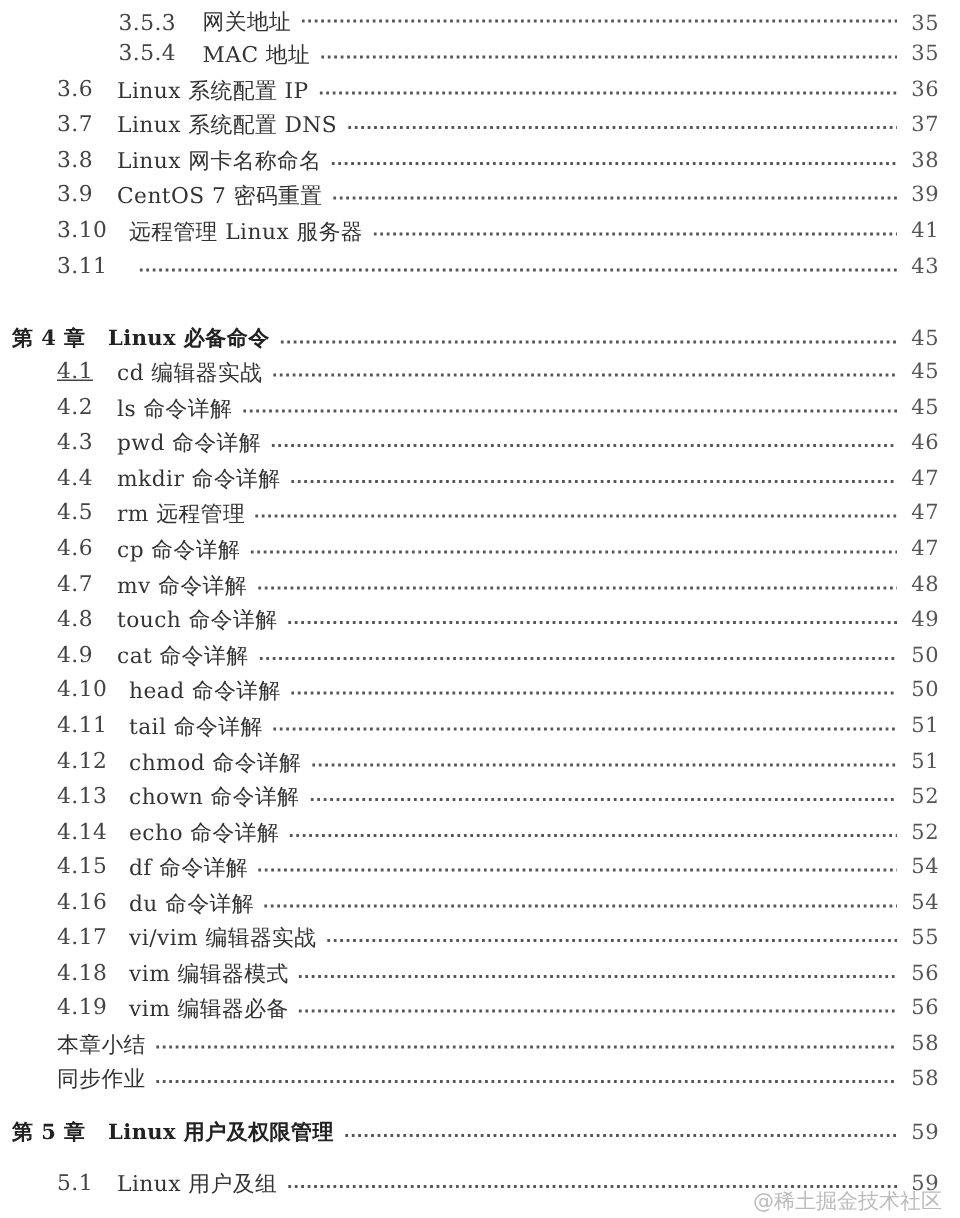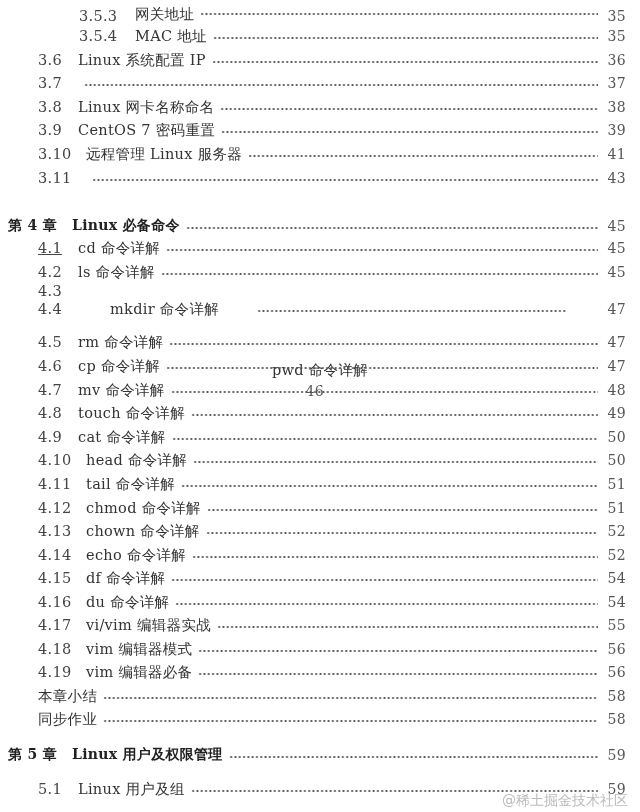--- a/index.html
+++ b/index.html
@@ -53,20 +53,21 @@
     <div class="row" style="top: 48px;">
       <span class="num" style="position: absolute; left: 38px;">3.6</span>
       <span style="width: 78px; flex: 0 0 78px;"></span>
       <span class="title">Linux 系统配置 IP</span>
       <span class="dots"></span>
       <span class="page">36</span>
     </div>
     <div class="row" style="top: 71px;">
       <span class="num" style="position: absolute; left: 38px;">3.7</span>
       <span style="width: 78px; flex: 0 0 78px;"></span>
+      <span class="title">Linux 系统配置 DNS</span>
       <span class="dots"></span>
       <span class="page">37</span>
     </div>
     <div class="row" style="top: 95px;">
       <span class="num" style="position: absolute; left: 38px;">3.8</span>
       <span style="width: 78px; flex: 0 0 78px;"></span>
       <span class="title">Linux 网卡名称命名</span>
       <span class="dots"></span>
       <span class="page">38</span>
     </div>
@@ -93,49 +94,49 @@
     <div class="row chapter" style="top: 214px;">
       <span class="num" style="position: absolute; left: 8px;">第 4 章</span>
       <span style="width: 72px; flex: 0 0 72px;"></span>
       <span class="title">Linux 必备命令</span>
       <span class="dots"></span>
       <span class="page">45</span>
     </div>
     <div class="row" style="top: 236px;">
       <span class="num" style="position: absolute; left: 38px; text-decoration: underline;">4.1</span>
       <span style="width: 78px; flex: 0 0 78px;"></span>
-      <span class="title">cd 命令详解</span>
+      <span class="title">cd 编辑器实战</span>
       <span class="dots"></span>
       <span class="page">45</span>
     </div>
     <div class="row" style="top: 260px;">
       <span class="num" style="position: absolute; left: 38px;">4.2</span>
       <span style="width: 78px; flex: 0 0 78px;"></span>
       <span class="title">ls 命令详解</span>
       <span class="dots"></span>
       <span class="page">45</span>
     </div>
-    <div class="row" style="top: 283px; flex-direction: column;">
+    <div class="row" style="top: 283px;">
       <span class="num" style="position: absolute; left: 38px;">4.3</span>
       <span style="width: 78px; flex: 0 0 78px;"></span>
       <span class="title">pwd 命令详解</span>
       <span class="dots"></span>
       <span class="page">46</span>
     </div>
-    <div class="row" style="top: 297px; gap: 32px;">
+    <div class="row" style="top: 307px;">
       <span class="num" style="position: absolute; left: 38px;">4.4</span>
       <span style="width: 78px; flex: 0 0 78px;"></span>
       <span class="title">mkdir 命令详解</span>
       <span class="dots"></span>
       <span class="page">47</span>
     </div>
     <div class="row" style="top: 330px;">
       <span class="num" style="position: absolute; left: 38px;">4.5</span>
       <span style="width: 78px; flex: 0 0 78px;"></span>
-      <span class="title">rm 命令详解</span>
+      <span class="title">rm 远程管理</span>
       <span class="dots"></span>
       <span class="page">47</span>
     </div>
     <div class="row" style="top: 354px;">
       <span class="num" style="position: absolute; left: 38px;">4.6</span>
       <span style="width: 78px; flex: 0 0 78px;"></span>
       <span class="title">cp 命令详解</span>
       <span class="dots"></span>
       <span class="page">47</span>
     </div>

